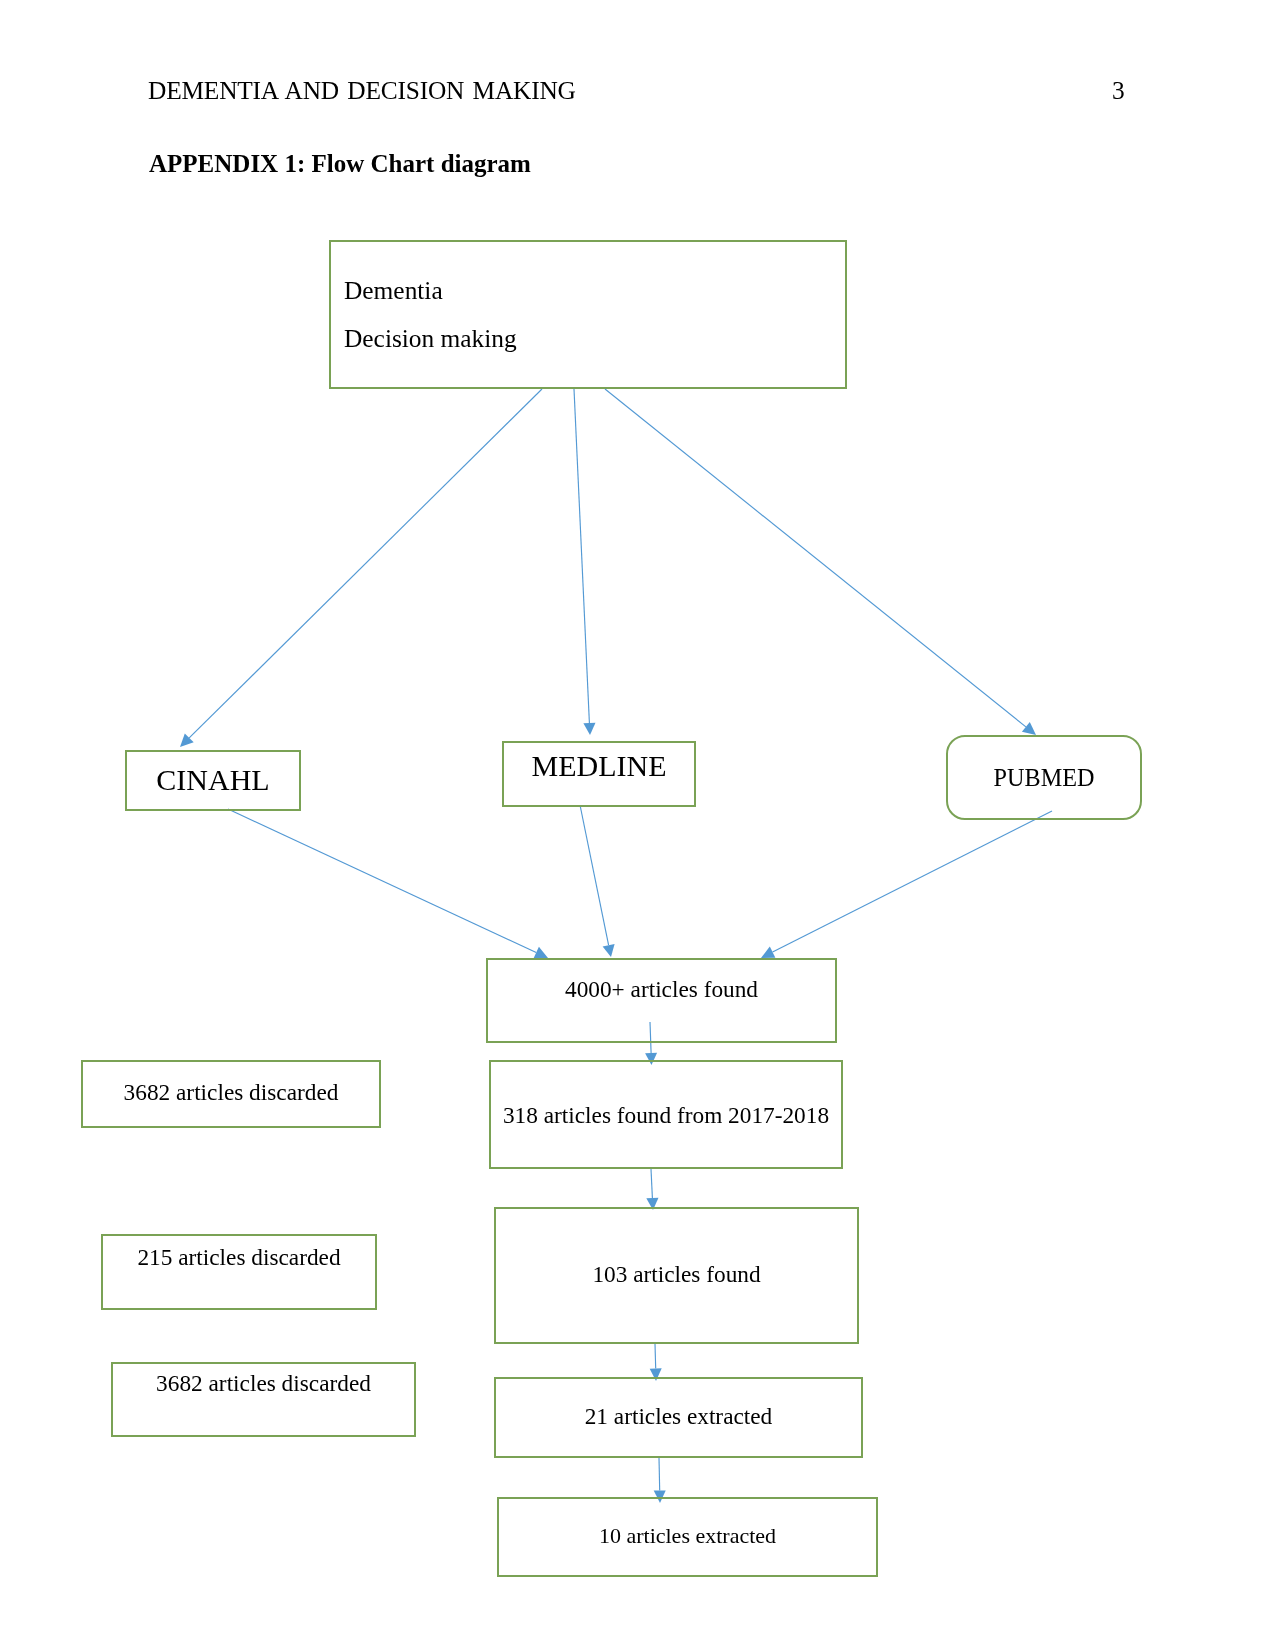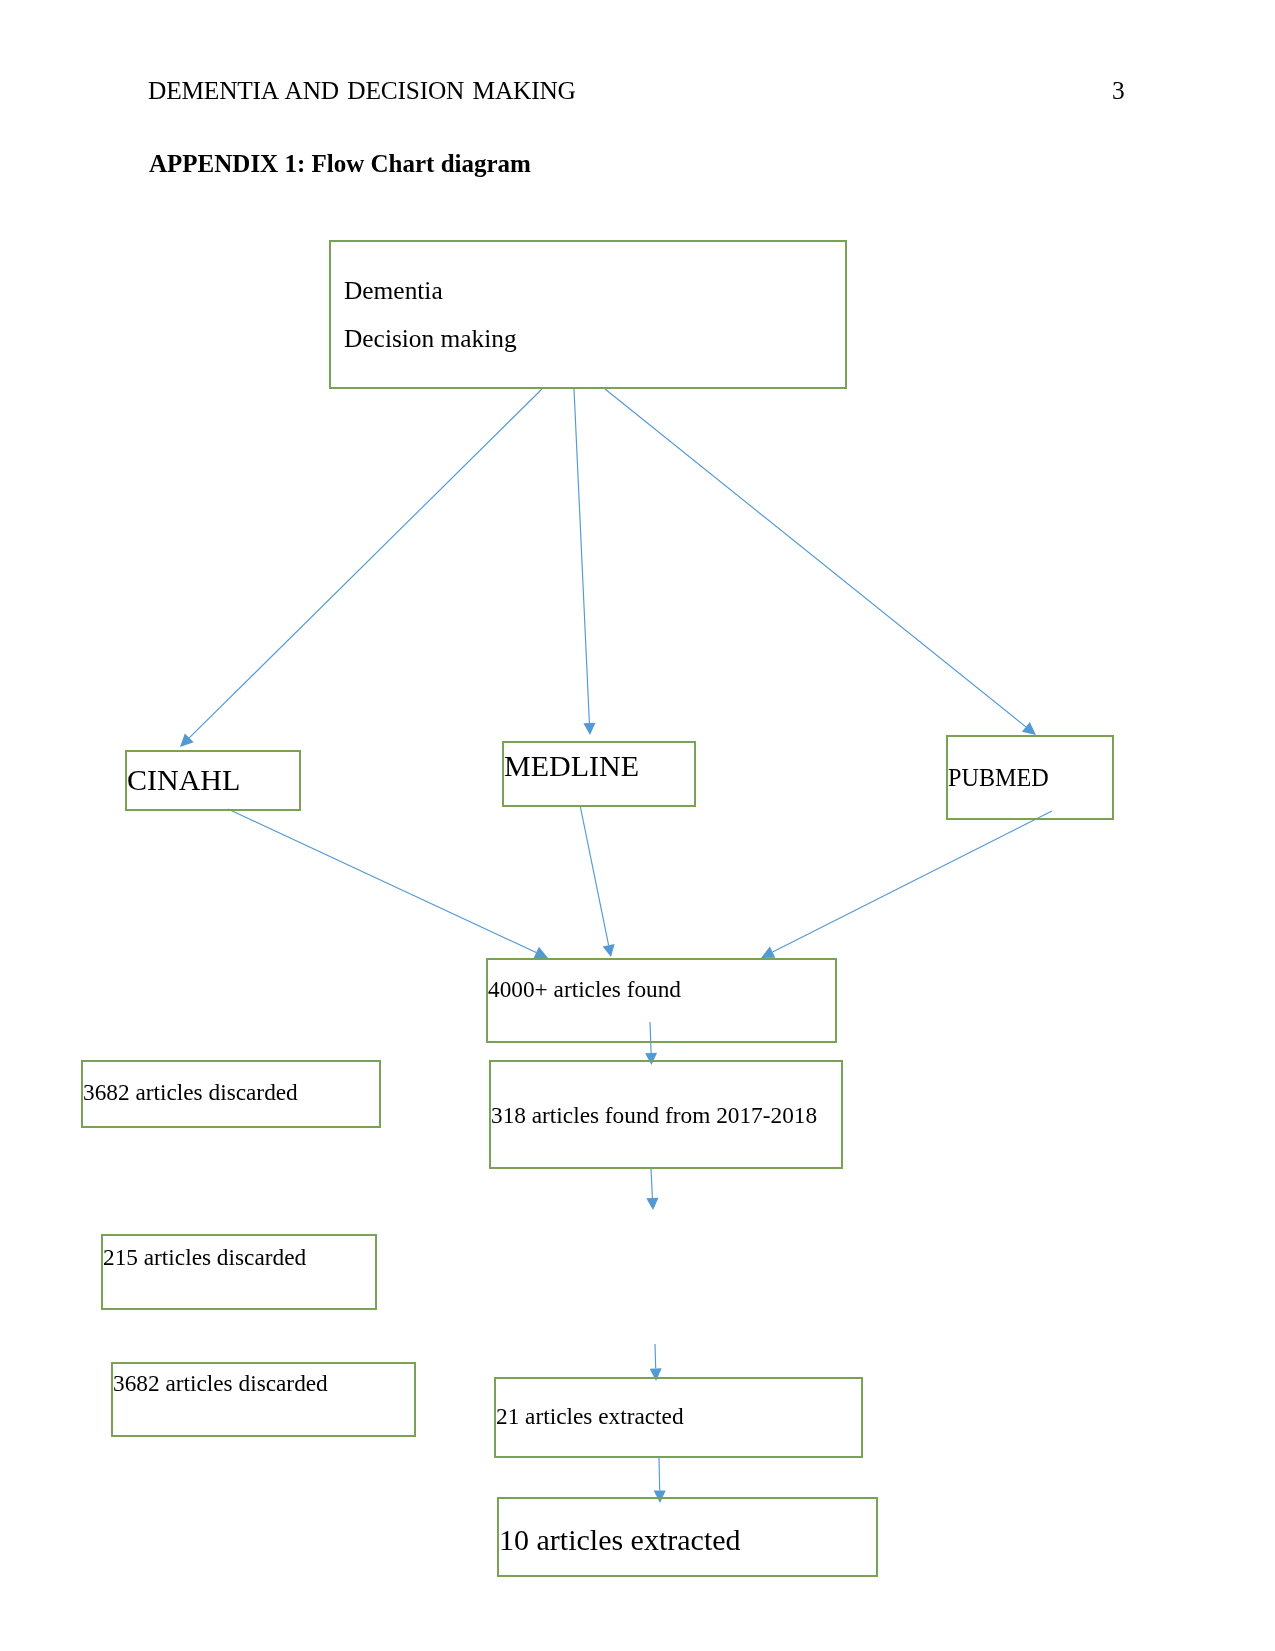--- a/index.html
+++ b/index.html
@@ -4,21 +4,21 @@
 <style>
   html,body{margin:0;padding:0;background:#fff;}
   body{width:1275px;height:1651px;position:relative;overflow:hidden;
        font-family:"Liberation Serif",serif;color:#000;}
   #page{position:absolute;left:0;top:0;width:1275px;height:1651px;padding-left:28px;}
   .hdr{position:absolute;font-size:25.4px;}
   #doc-title{left:148px;top:76px;word-spacing:2.2px;letter-spacing:-0.2px;}
   #page-num{left:1112px;top:76px;}
   #appendix-title{position:absolute;left:149px;top:150px;font-size:25px;font-weight:bold;}
   .node{position:absolute;border:2px solid #7aa255;background:transparent;box-sizing:border-box;}
-  .node .lbl{position:absolute;left:0;width:100%;text-align:left;white-space:nowrap;}
+  .node .lbl{position:absolute;left:0;width:100%;text-align:center;white-space:nowrap;}
   svg#arrows{position:absolute;left:0;top:0;width:1275px;height:1651px;overflow:visible;}
 </style>
 </head>
 <body>
 
 <div id="page">
   <div class="hdr" id="doc-title">DEMENTIA AND DECISION MAKING</div>
   <div class="hdr" id="page-num">3</div>
   <div id="appendix-title">APPENDIX 1: Flow Chart diagram</div>
 
@@ -71,34 +71,37 @@
     <div class="lbl" style="top:34px;left:13px;width:auto;text-align:center;font-size:25.4px;">Dementia</div>
     <div class="lbl" style="top:82px;left:13px;width:auto;text-align:left;font-size:25.4px;">Decision making</div>
   </div>
 
   <div class="node" style="left:125px;top:750px;width:176px;height:61px;">
     <div class="lbl" style="top:11px;font-size:30px;">CINAHL</div>
   </div>
   <div class="node" style="left:502px;top:741px;width:194px;height:66px;">
     <div class="lbl" style="top:6px;font-size:30px;">MEDLINE</div>
   </div>
-  <div class="node" style="left:946px;top:735px;width:168px;height:85px;">
+  <div class="node" style="left:946px;top:735px;width:196px;height:85px;border-radius:19px;">
     <div class="lbl" style="top:27px;font-size:24.2px;">PUBMED</div>
   </div>
   <div class="node" style="left:486px;top:958px;width:351px;height:85px;">
     <div class="lbl" style="top:16px;font-size:23.3px;">4000+ articles found</div>
   </div>
   <div class="node" style="left:489px;top:1060px;width:354px;height:109px;">
     <div class="lbl" style="top:40px;font-size:23.3px;">318 articles found from 2017-2018</div>
   </div>
+  <div class="node" style="left:494px;top:1207px;width:365px;height:137px;">
+    <div class="lbl" style="top:52px;font-size:23.3px;">103 articles found</div>
+  </div>
   <div class="node" style="left:494px;top:1377px;width:369px;height:81px;">
     <div class="lbl" style="top:24px;font-size:23.3px;">21 articles extracted</div>
   </div>
   <div class="node" style="left:497px;top:1497px;width:381px;height:80px;">
-    <div class="lbl" style="top:24px;font-size:30px;">10 articles extracted</div>
+    <div class="lbl" style="top:24px;font-size:22px;">10 articles extracted</div>
   </div>
   <div class="node" style="left:81px;top:1060px;width:300px;height:68px;">
     <div class="lbl" style="top:17px;font-size:23.3px;">3682 articles discarded</div>
   </div>
   <div class="node" style="left:101px;top:1234px;width:276px;height:76px;">
     <div class="lbl" style="top:8px;font-size:23.3px;">215 articles discarded</div>
   </div>
   <div class="node" style="left:111px;top:1362px;width:305px;height:75px;">
     <div class="lbl" style="top:6px;font-size:23.3px;">3682 articles discarded</div>
   </div>

